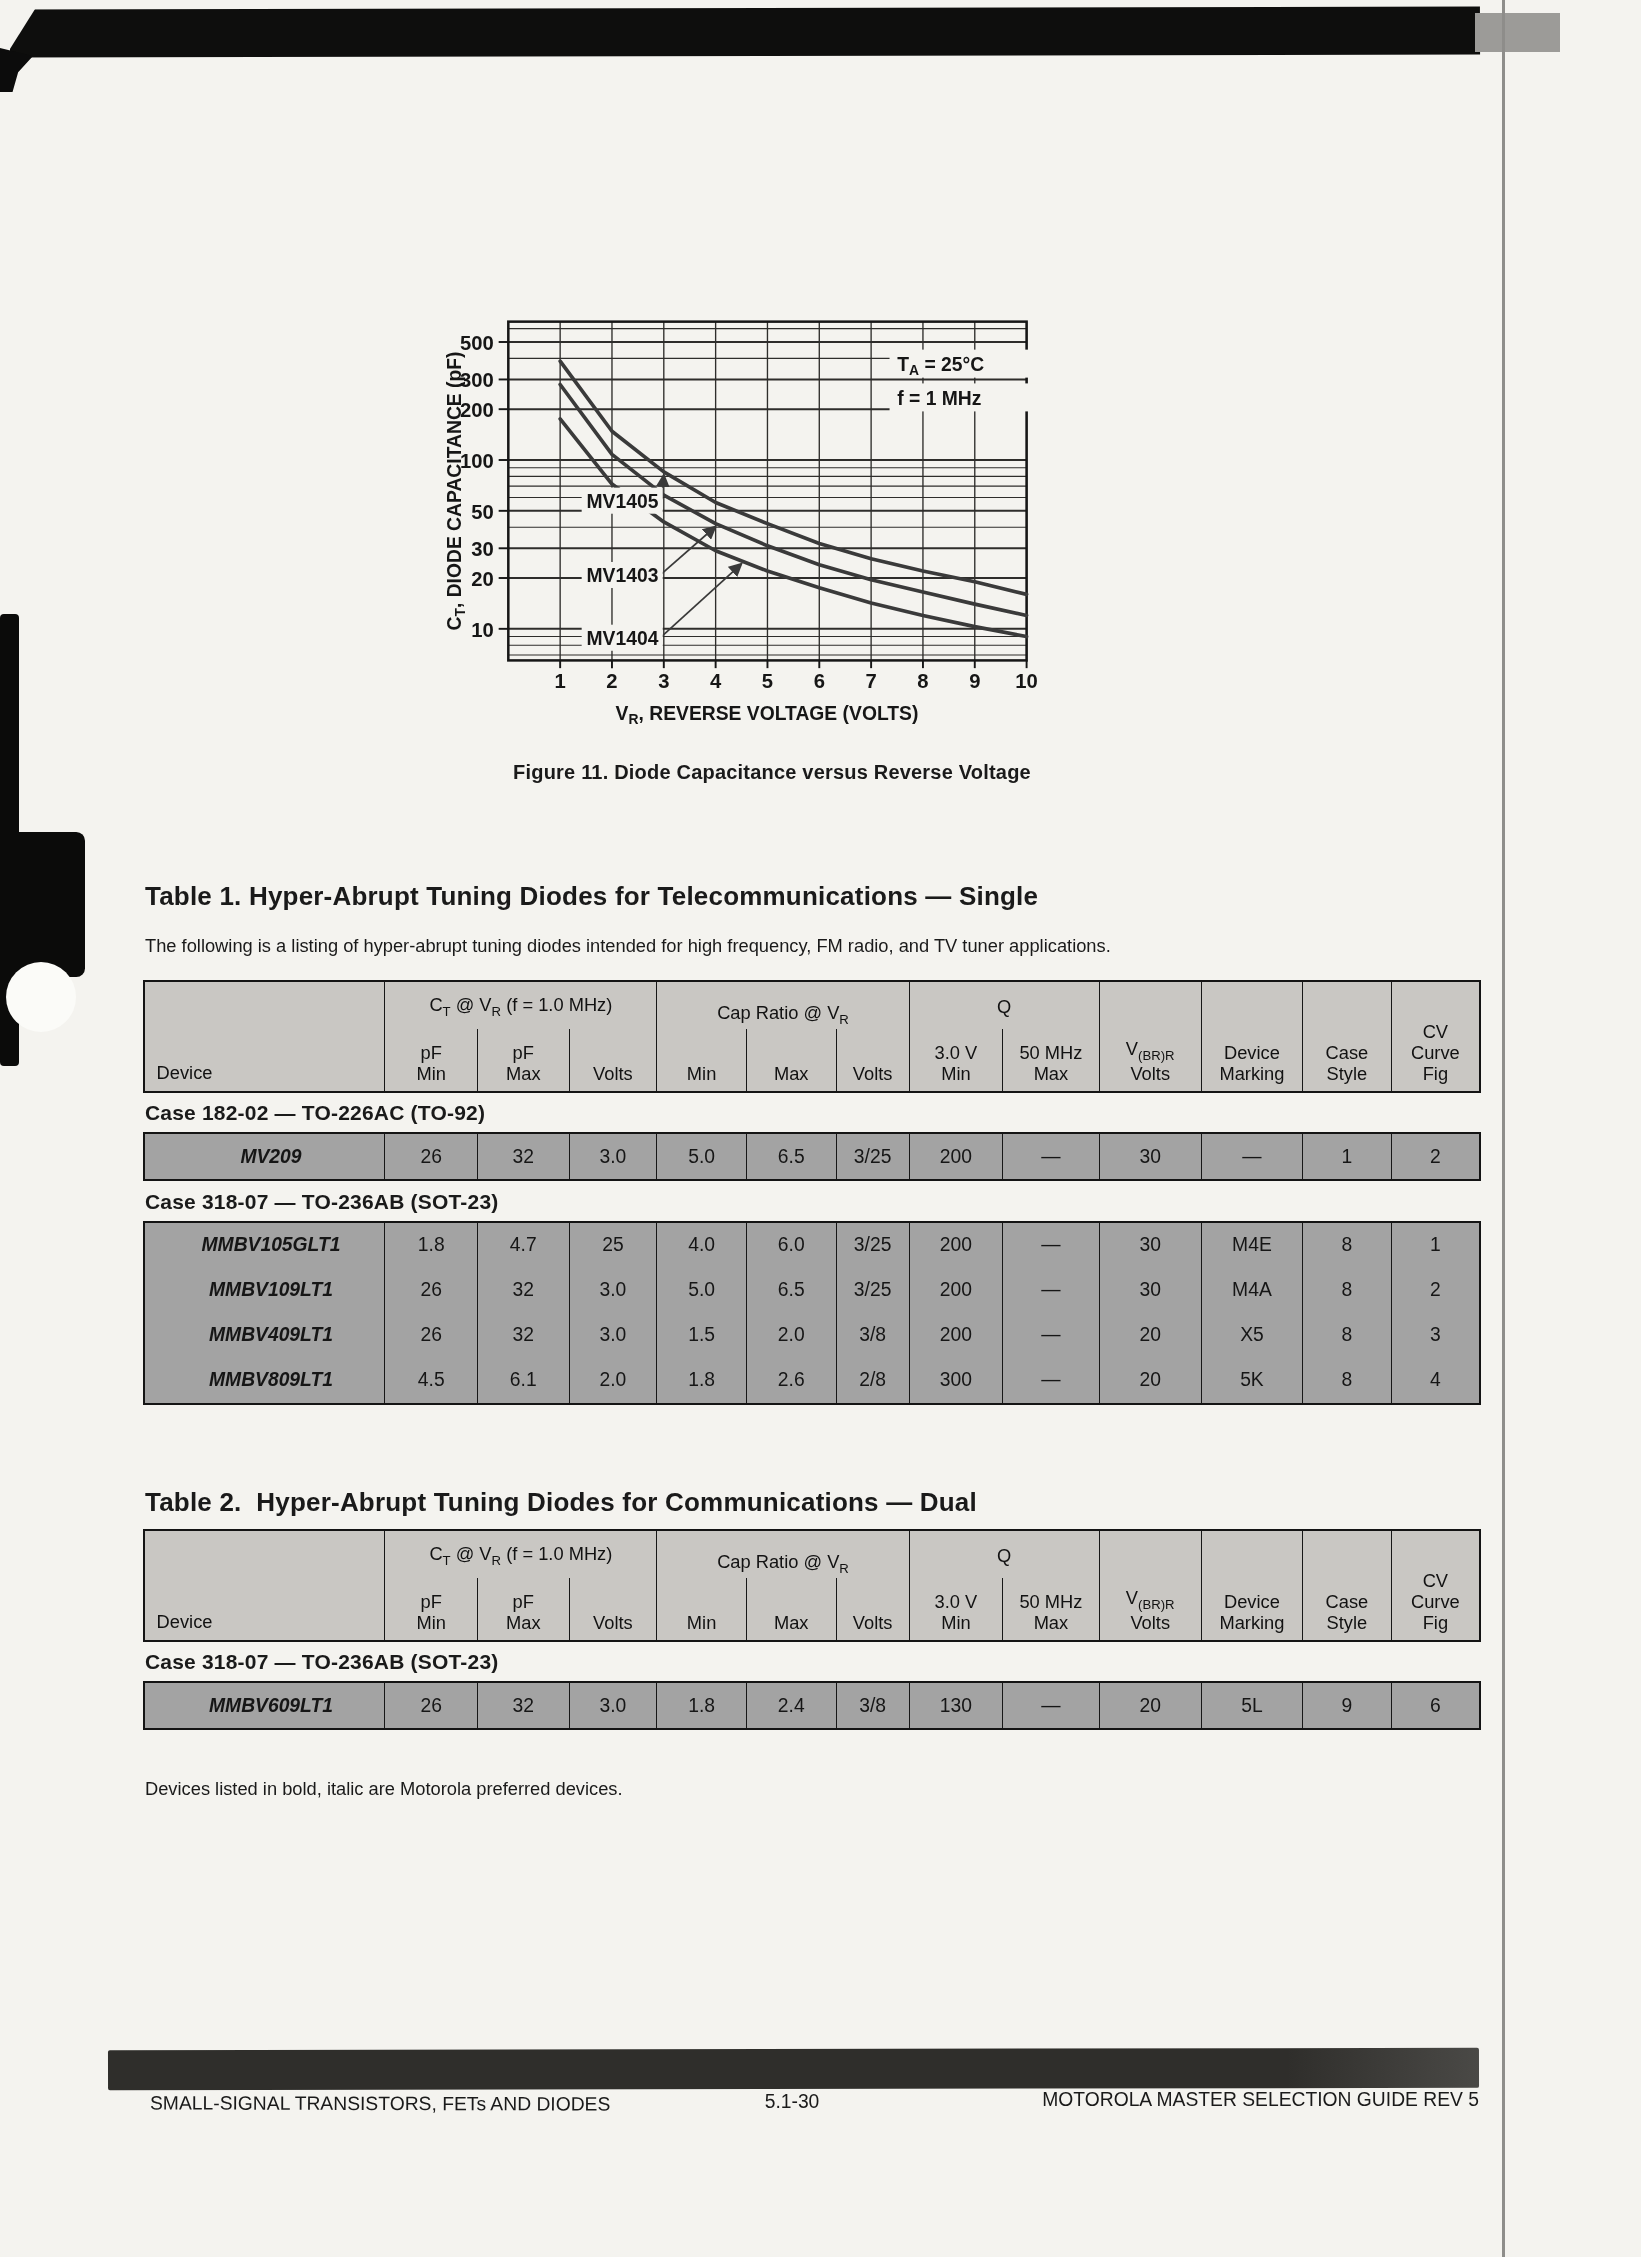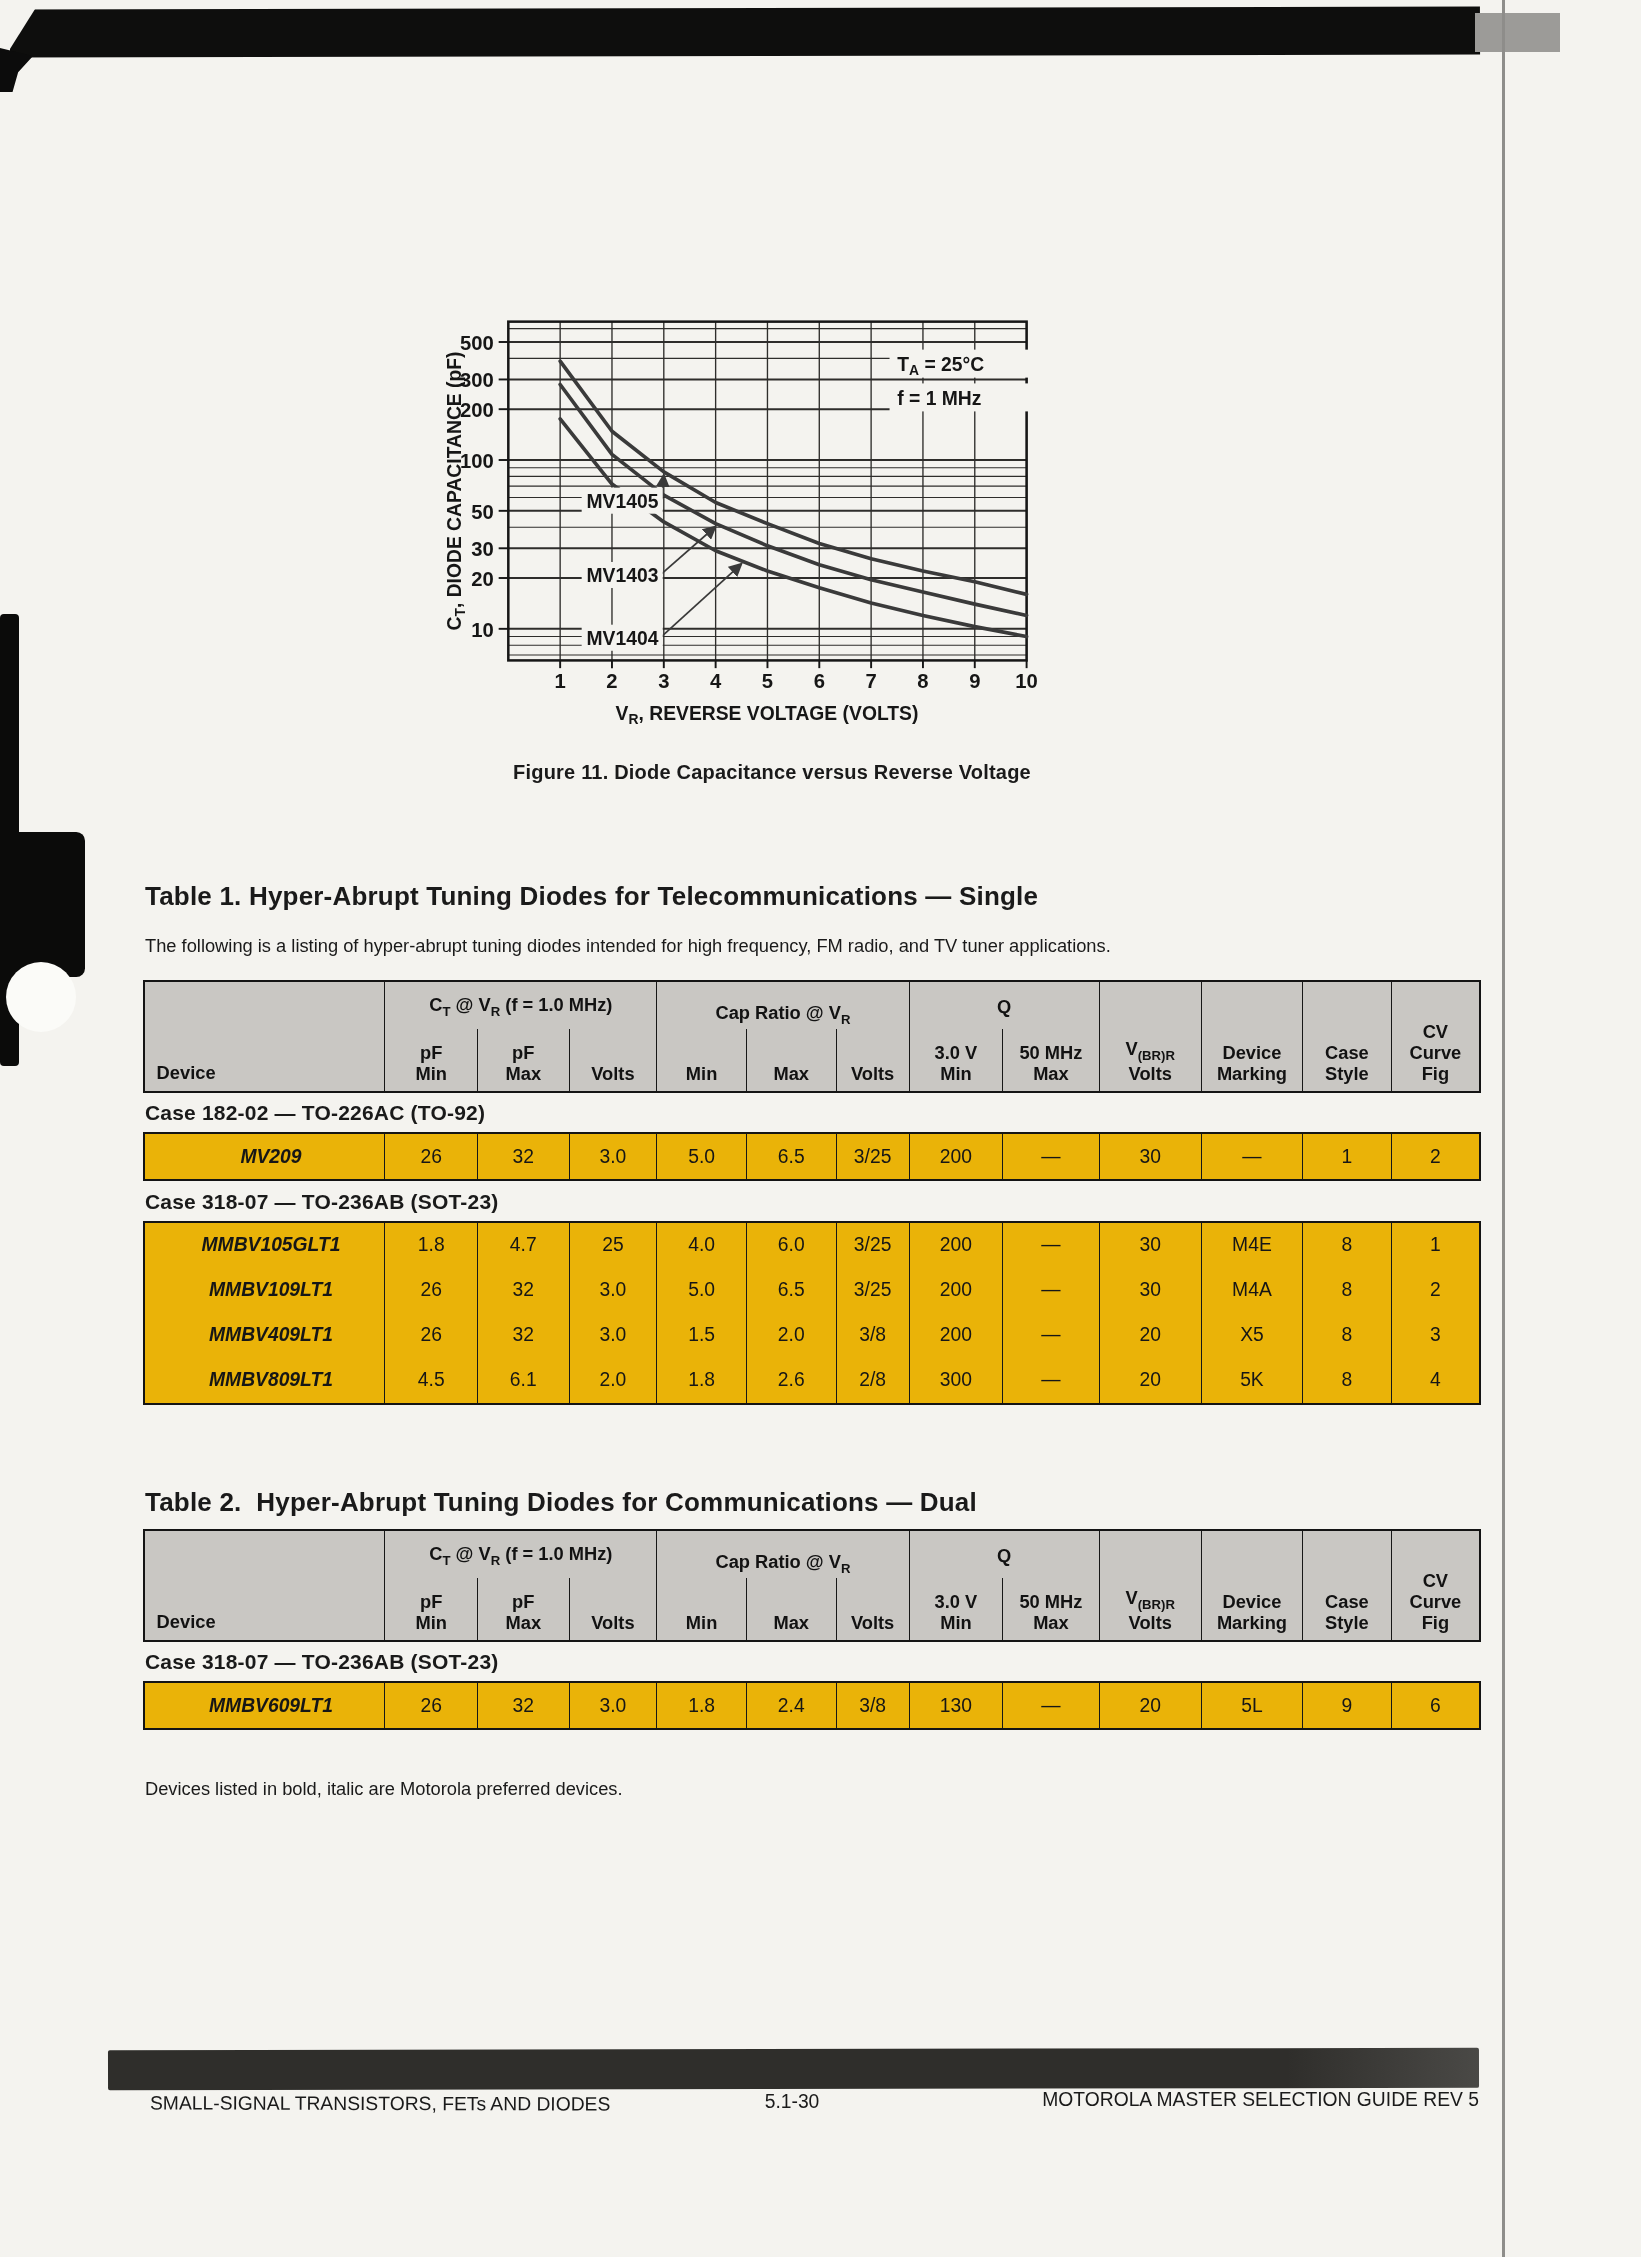--- a/index.html
+++ b/index.html
@@ -27,30 +27,30 @@
   .h-title{font-size:26px;font-weight:bold;white-space:pre-wrap;letter-spacing:0.2px;}
   #t1-title{left:145px;top:881px;width:1255px;}
   #t1-intro{left:145px;top:935px;width:1313px;font-size:18.3px;}
   #t2-title{left:145px;top:1487px;width:1255px;}
   #note{left:145px;top:1778px;width:1159px;font-size:18.3px;}
   
   #t1{left:143px;top:980px;width:1338px;}
   #t2{left:143px;top:1529px;width:1338px;}
   table.grid{width:100%;border-collapse:collapse;table-layout:fixed;border:2.9px solid #141414;}
   table.grid th,table.grid td{border:1.9px solid #171717;overflow:hidden;}
-  table.hdr th{background:#c9c7c3;font-size:18.3px;font-weight:bold;
+  table.hdr th{background:#c9c7c3;font-size:18.3px;font-weight:normal;
     white-space:pre-line;line-height:1.15;color:#121212;}
   th.devh{text-align:left;vertical-align:bottom;padding:0 0 7.7px 11.6px;}
   tr.gh1 th{height:41px;}
   tr.gh1 th.grp{border-bottom:0;vertical-align:middle;padding-top:3.9px;}
   tr.gh1 th.capgrp{vertical-align:bottom;padding-bottom:1.9px;}
   tr.gh2 th{border-top:0;height:54px;vertical-align:bottom;padding-bottom:6.8px;}
   th.tail{vertical-align:bottom;padding-bottom:6.8px;}
   .sec-title{font-size:21px;font-weight:bold;margin:8.7px 0 6.8px 1.9px;letter-spacing:0.2px;}
-  table.body{background:#eab308;}
+  table.body{background:#a3a3a3;}
   table.body td{border-top:0;border-bottom:0;height:43px;font-size:19.3px;text-align:center;color:#161616;}
   td.dev{text-align:left;padding-left:13.5px;}
   td.dev.pref{font-weight:bold;font-style:italic;}
   
   #f-left{left:150px;top:2093px;font-size:19.3px;transform:rotate(.15deg);}
   #f-center{left:676px;top:2091px;width:232px;text-align:center;font-size:19.3px;}
   #f-right{left:996px;top:2089px;width:483px;text-align:right;font-size:19.3px;}
   sub{font-size:72%;}
 </style>
 </head>

